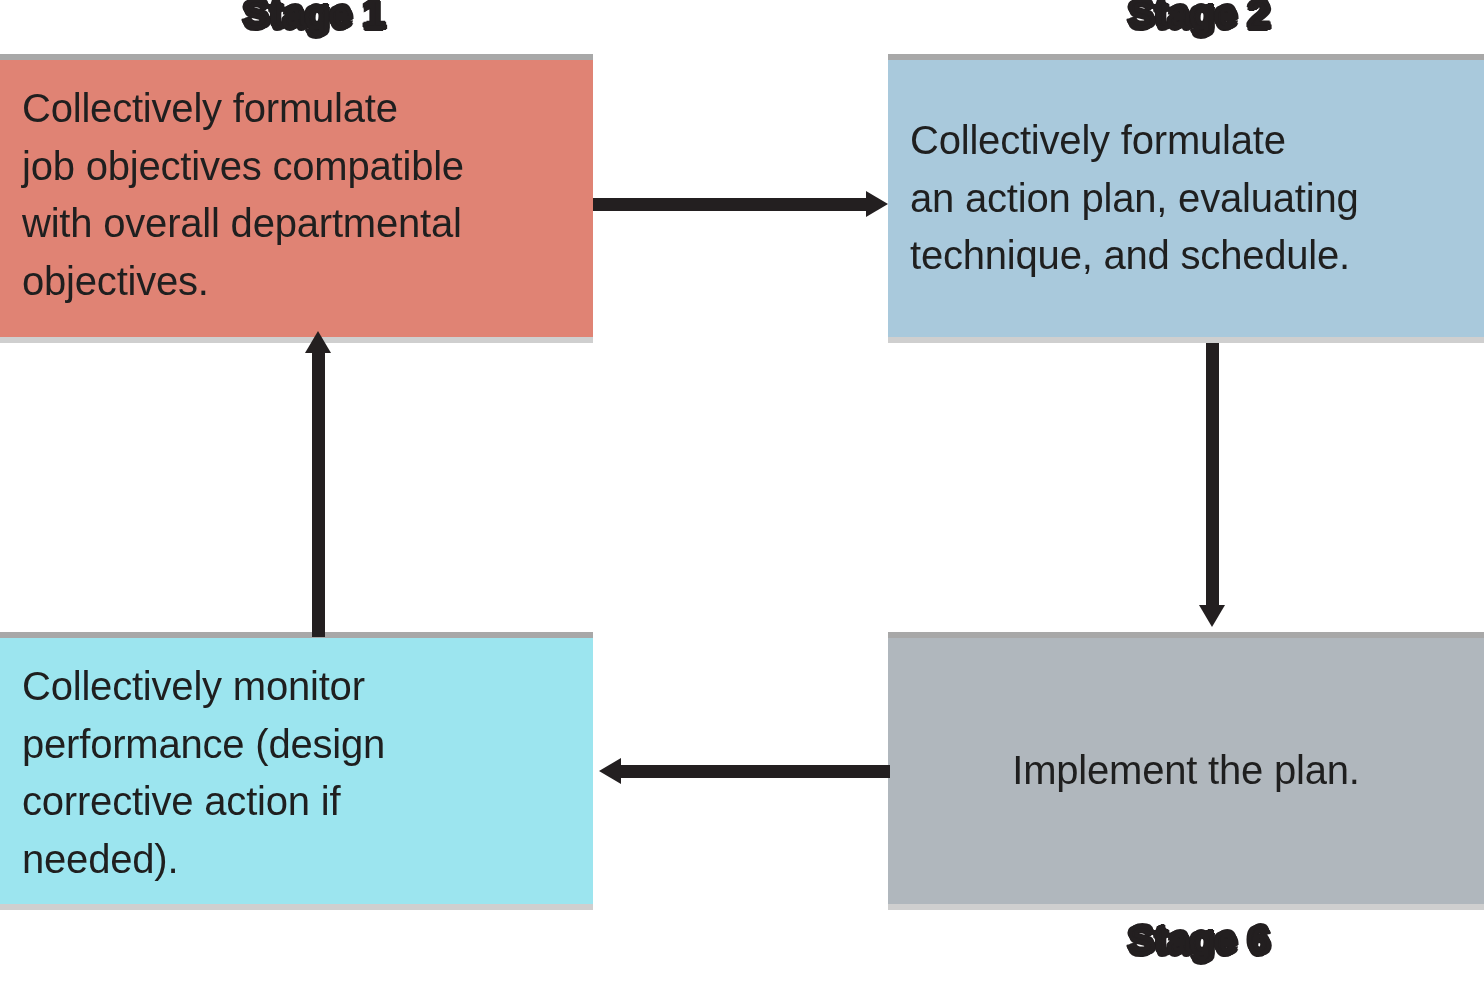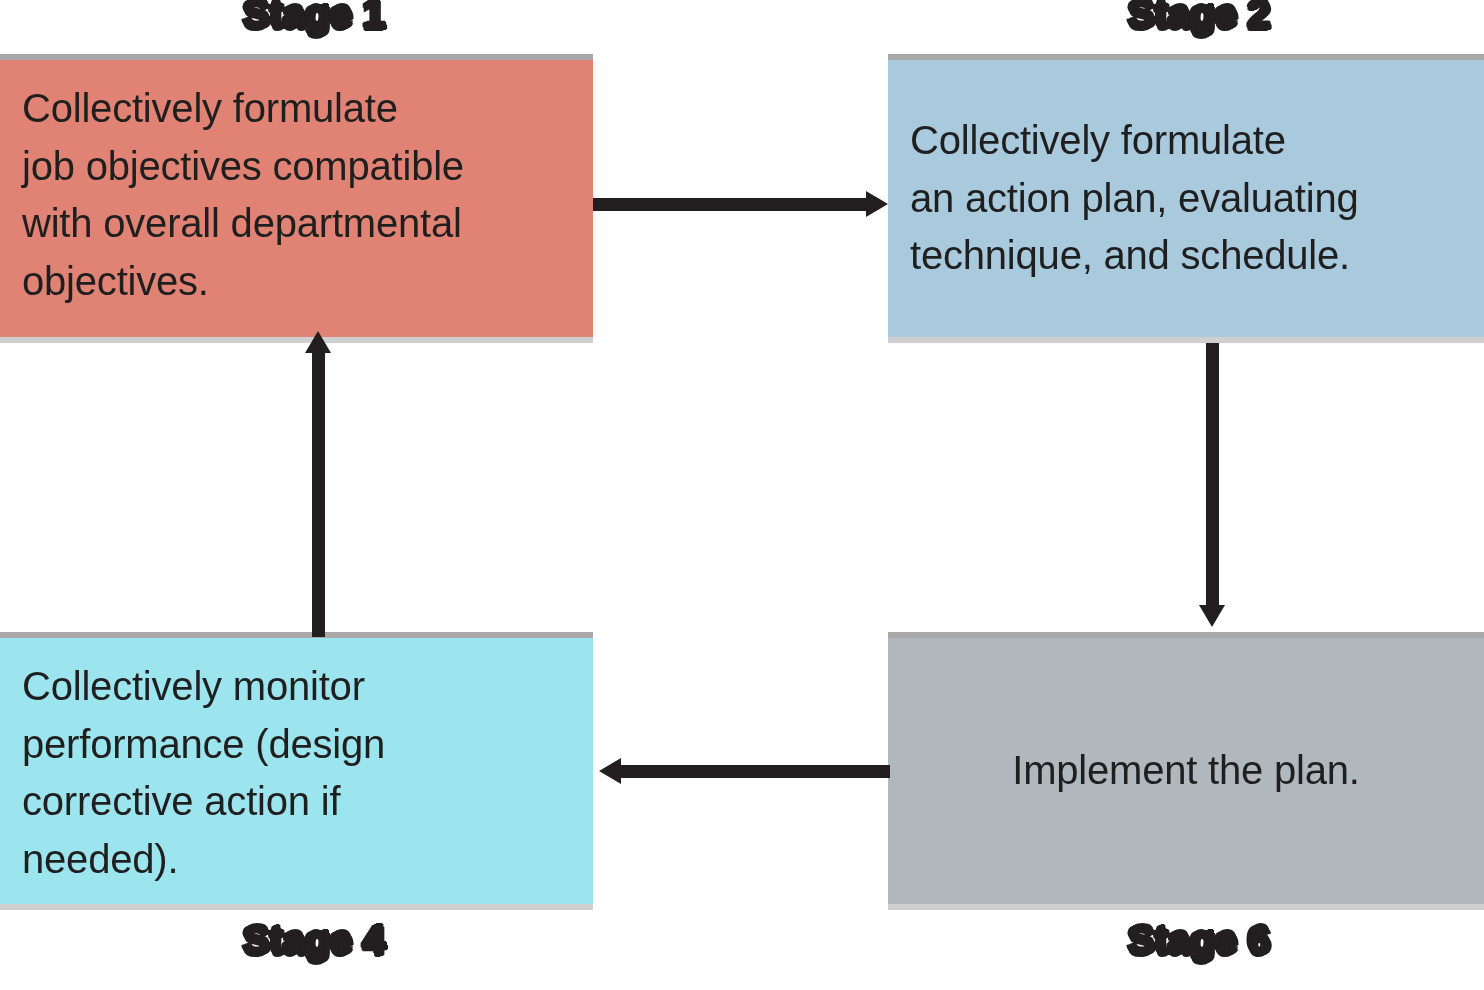--- a/index.html
+++ b/index.html
@@ -176,21 +176,20 @@
     <div class="stage-text">Collectively monitor
 performance (design
 corrective action if
 needed).</div>
   </div>
 
   <div class="stage-box" id="box-stage-3">
     <div class="stage-text">Implement the plan.</div>
   </div>
 
-  <div class="stage-caption" id="caption-stage-4">Stage 4</div>
 
   <div class="stage-caption" id="caption-stage-3">Stage 6</div>
 
   <div class="connector-line" id="connector-1-line"></div>
   <div class="arrow-head right" id="connector-1-head"></div>
 
   <div class="connector-line" id="connector-2-line"></div>
   <div class="arrow-head down" id="connector-2-head"></div>
 
   <div class="connector-line" id="connector-3-line"></div>

